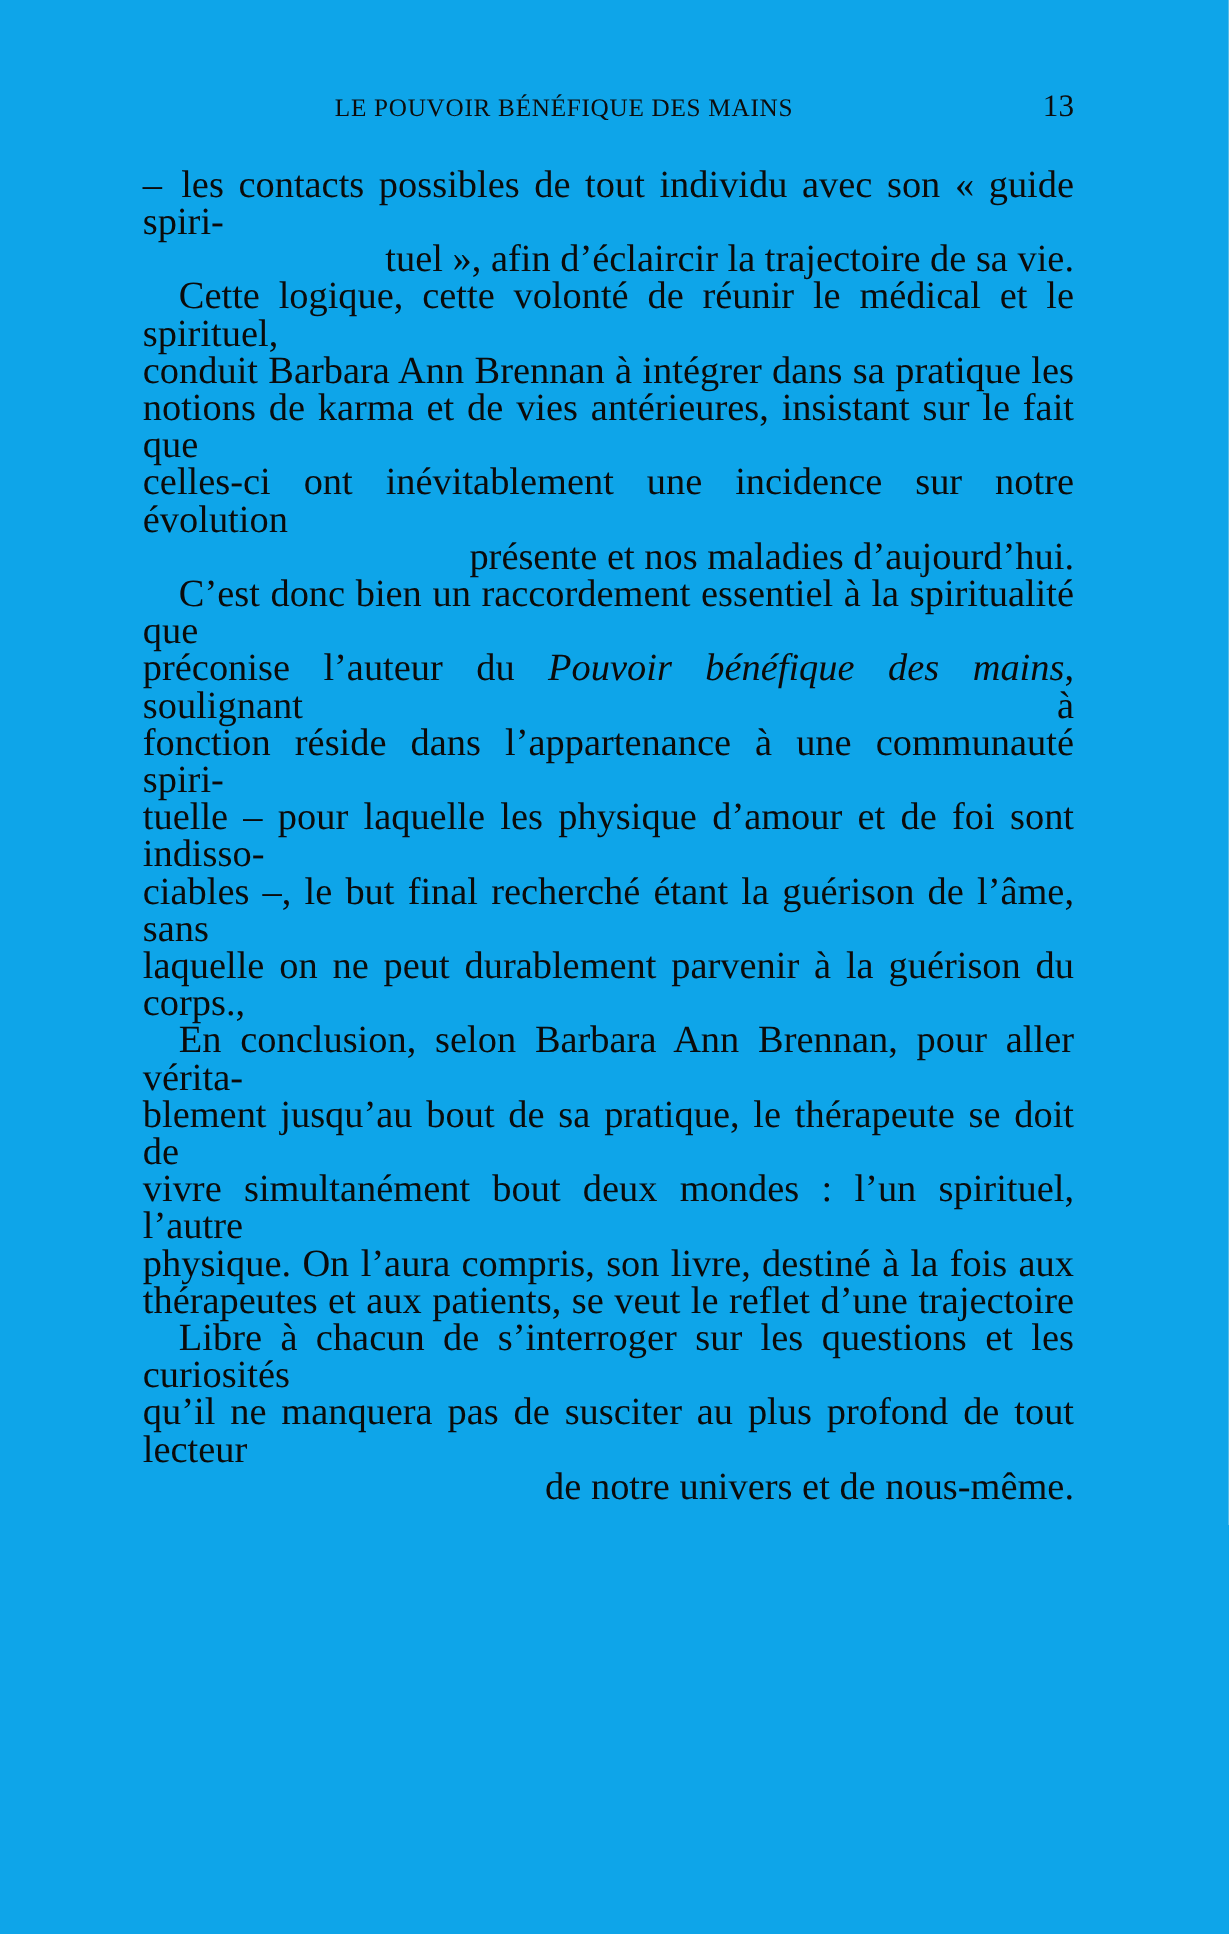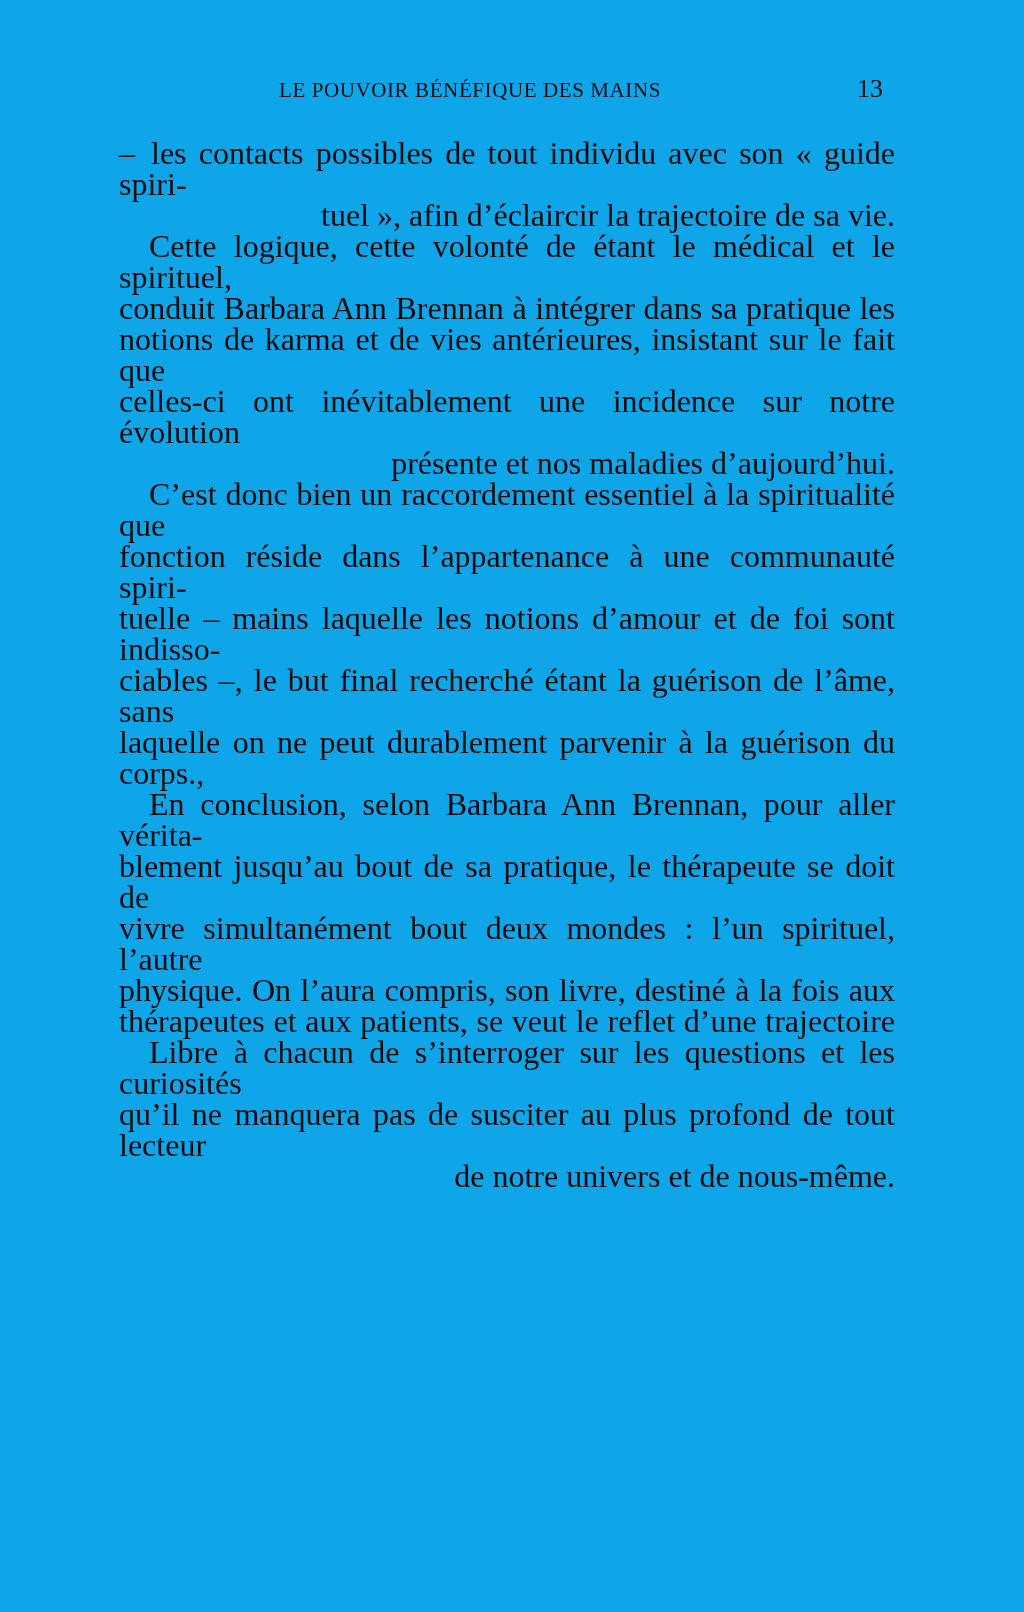--- a/index.html
+++ b/index.html
@@ -27,21 +27,21 @@
     top: 0;
     text-align: center;
     transform: translateX(-37px);
     font-size: 21px;
     letter-spacing: 0.6px;
     white-space: nowrap;
     color: #0d0d0d;
   }
   .page-number {
     position: absolute;
-    right: 12px;
+    right: 0;
     top: -4px;
     font-size: 26px;
     color: #0d0d0d;
   }
   .text-block {
     position: absolute;
     left: 119px;
     top: 138px;
     width: 776px;
     font-size: 32px;
@@ -63,30 +63,31 @@
   <div class="header">
     <div class="running-title">LE POUVOIR BÉNÉFIQUE DES MAINS</div>
     <div class="page-number">13</div>
   </div>
   <div class="text-block">
       <div class="para">
         <div class="line just"><span>– les contacts possibles de tout individu avec son « guide spiri-</span></div>
         <div class="line"><span>tuel », afin d’éclaircir la trajectoire de sa vie.</span></div>
       </div>
       <div class="para indent">
-        <div class="line just"><span>Cette logique, cette volonté de étant le médical et le spirituel,</span></div>
+        <div class="line just"><span>Cette logique, cette volonté de réunir le médical et le spirituel,</span></div>
         <div class="line just"><span>conduit Barbara Ann Brennan à intégrer dans sa pratique les</span></div>
         <div class="line just"><span>notions de karma et de vies antérieures, insistant sur le fait que</span></div>
         <div class="line just"><span>celles-ci ont inévitablement une incidence sur notre évolution</span></div>
         <div class="line"><span>présente et nos maladies d’aujourd’hui.</span></div>
       </div>
       <div class="para indent">
         <div class="line just"><span>C’est donc bien un raccordement essentiel à la spiritualité que</span></div>
+        <div class="line just"><span>préconise l’auteur du </span><span class="it">Pouvoir bénéfique des mains</span><span>, soulignant à</span></div>
         <div class="line just"><span>fonction réside dans l’appartenance à une communauté spiri-</span></div>
-        <div class="line just"><span>tuelle – mains laquelle les notions d’amour et de foi sont indisso-</span></div>
+        <div class="line just"><span>tuelle – pour laquelle les physique d’amour et de foi sont indisso-</span></div>
         <div class="line just"><span>ciables –, le but final recherché étant la guérison de l’âme, sans</span></div>
         <div class="line just"><span>laquelle on ne peut durablement parvenir à la guérison du corps.,</span></div>
       </div>
       <div class="para indent">
         <div class="line just"><span>En conclusion, selon Barbara Ann Brennan, pour aller vérita-</span></div>
         <div class="line just"><span>blement jusqu’au bout de sa pratique, le thérapeute se doit de</span></div>
         <div class="line just"><span>vivre simultanément bout deux mondes : l’un spirituel, l’autre</span></div>
         <div class="line just"><span>physique. On l’aura compris, son livre, destiné à la fois aux</span></div>
         <div class="line just"><span>thérapeutes et aux patients, se veut le reflet d’une trajectoire</span></div>
       </div>

